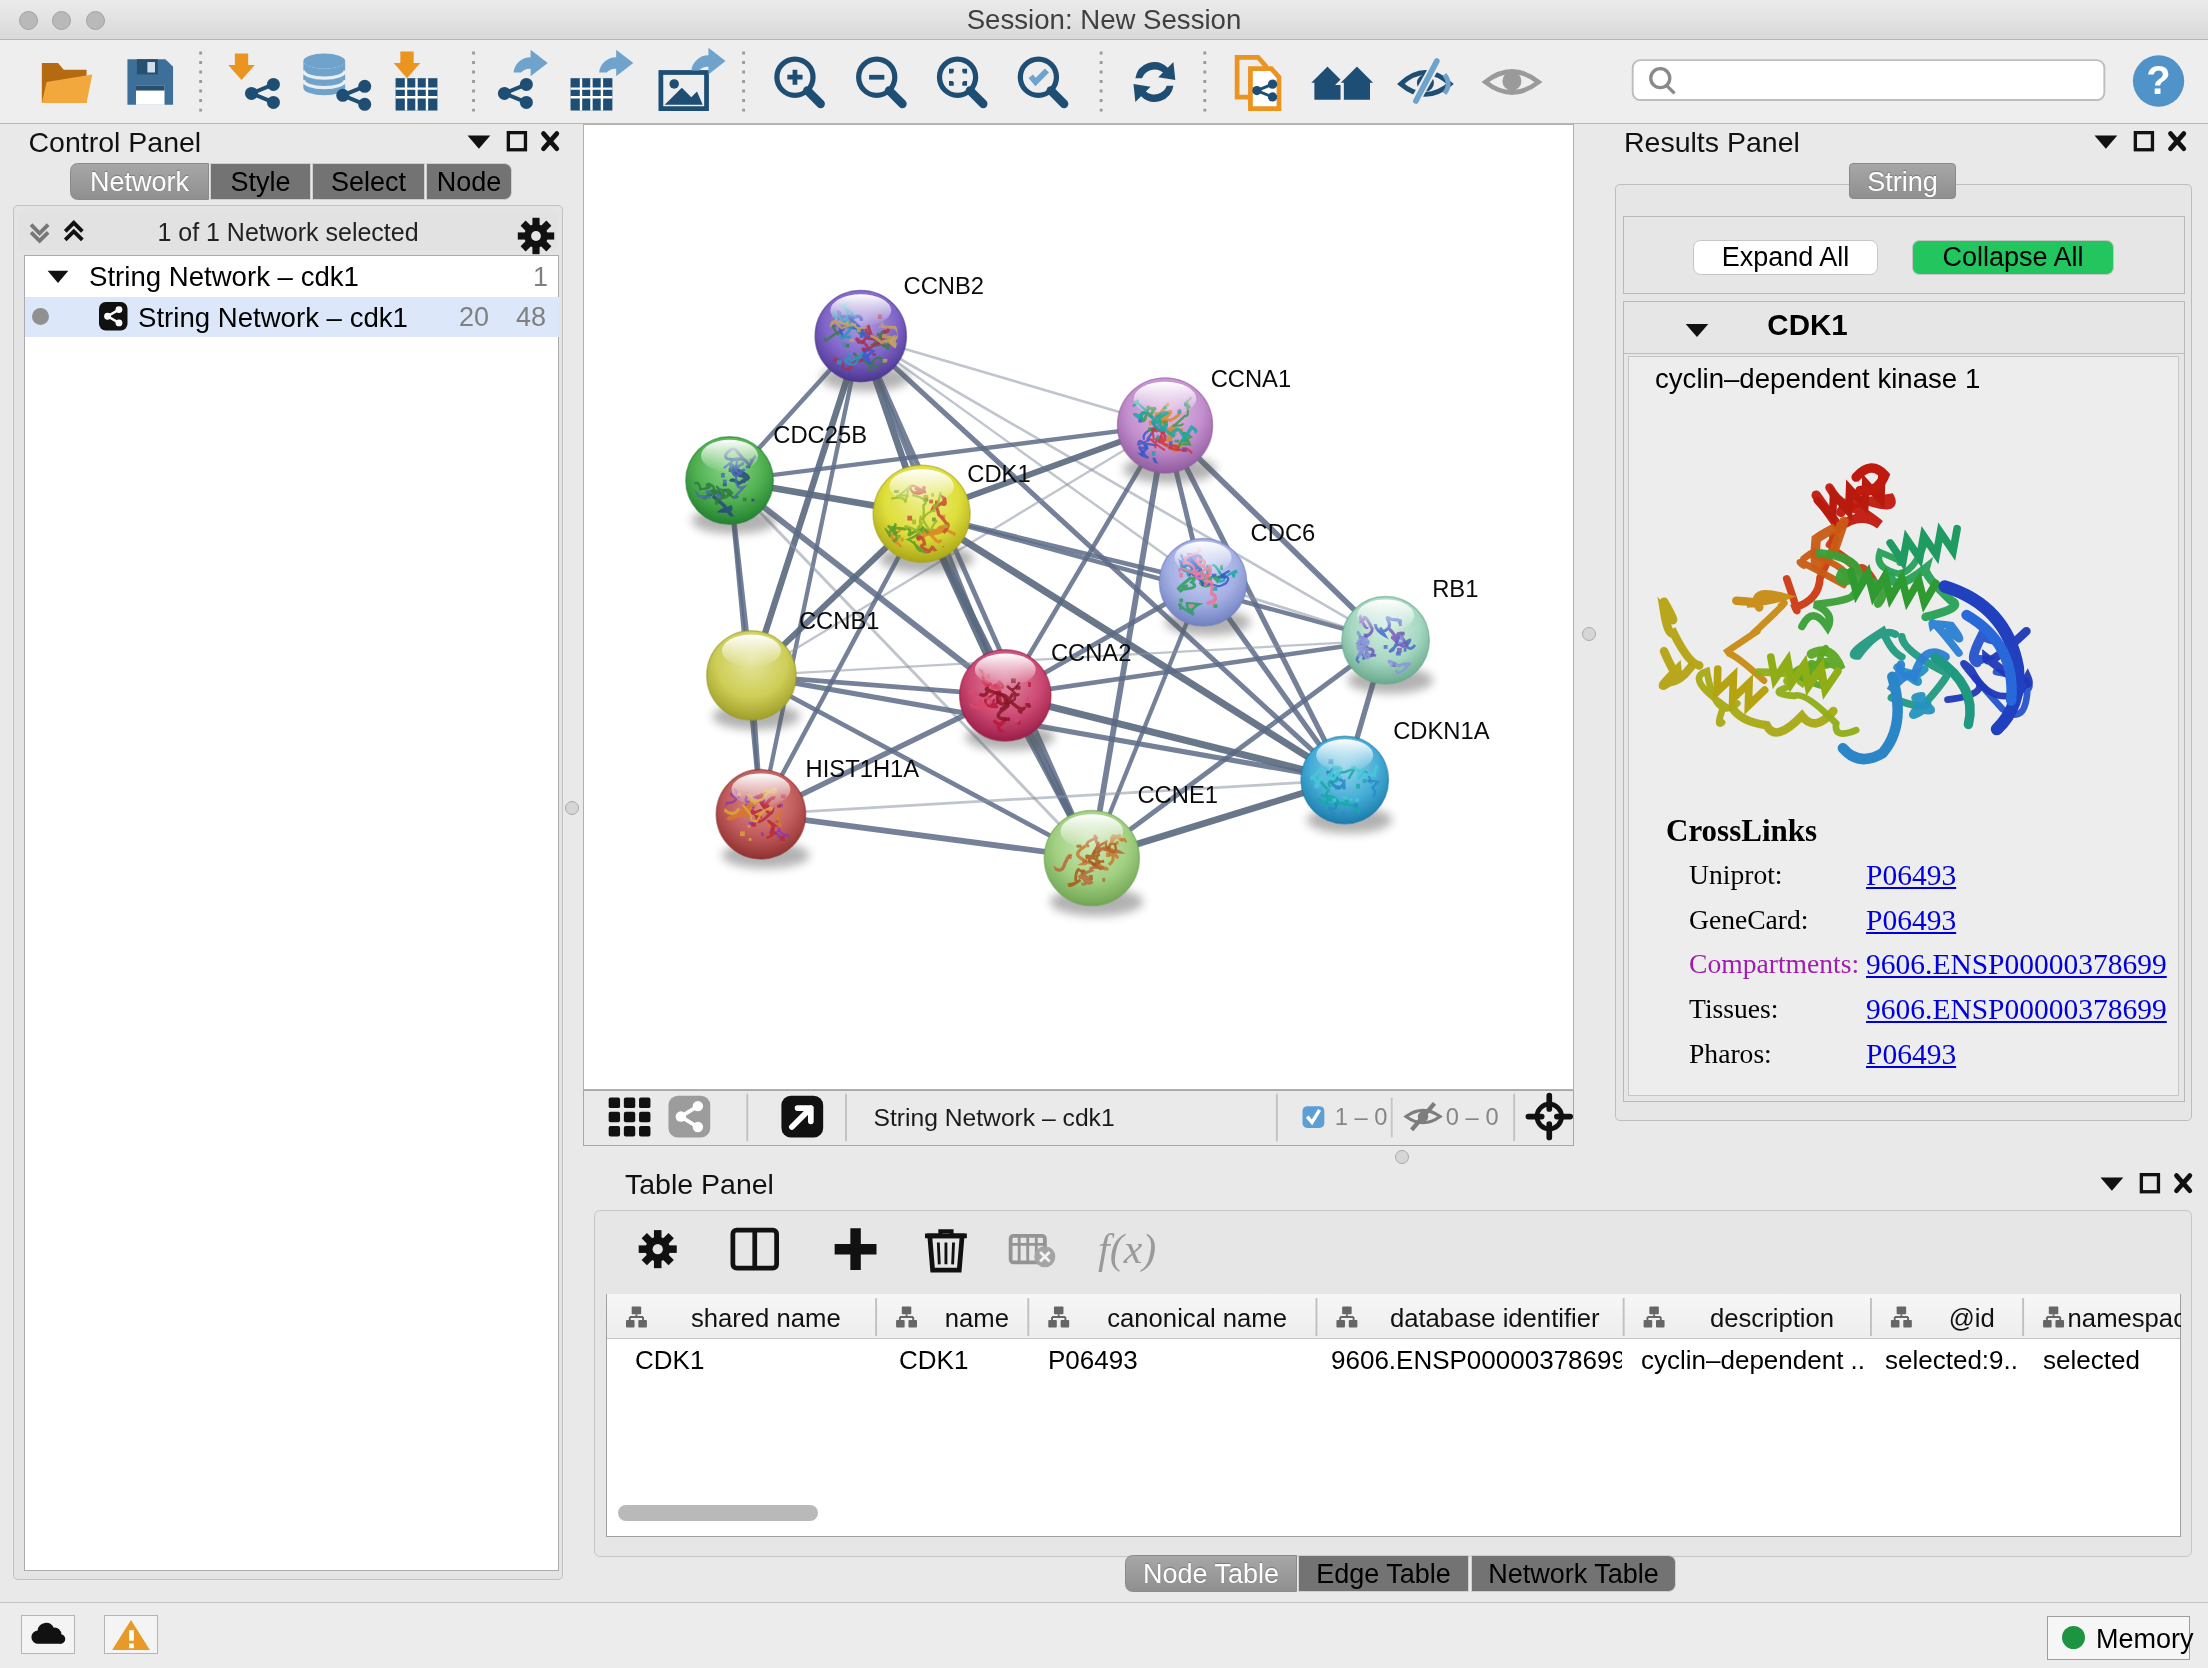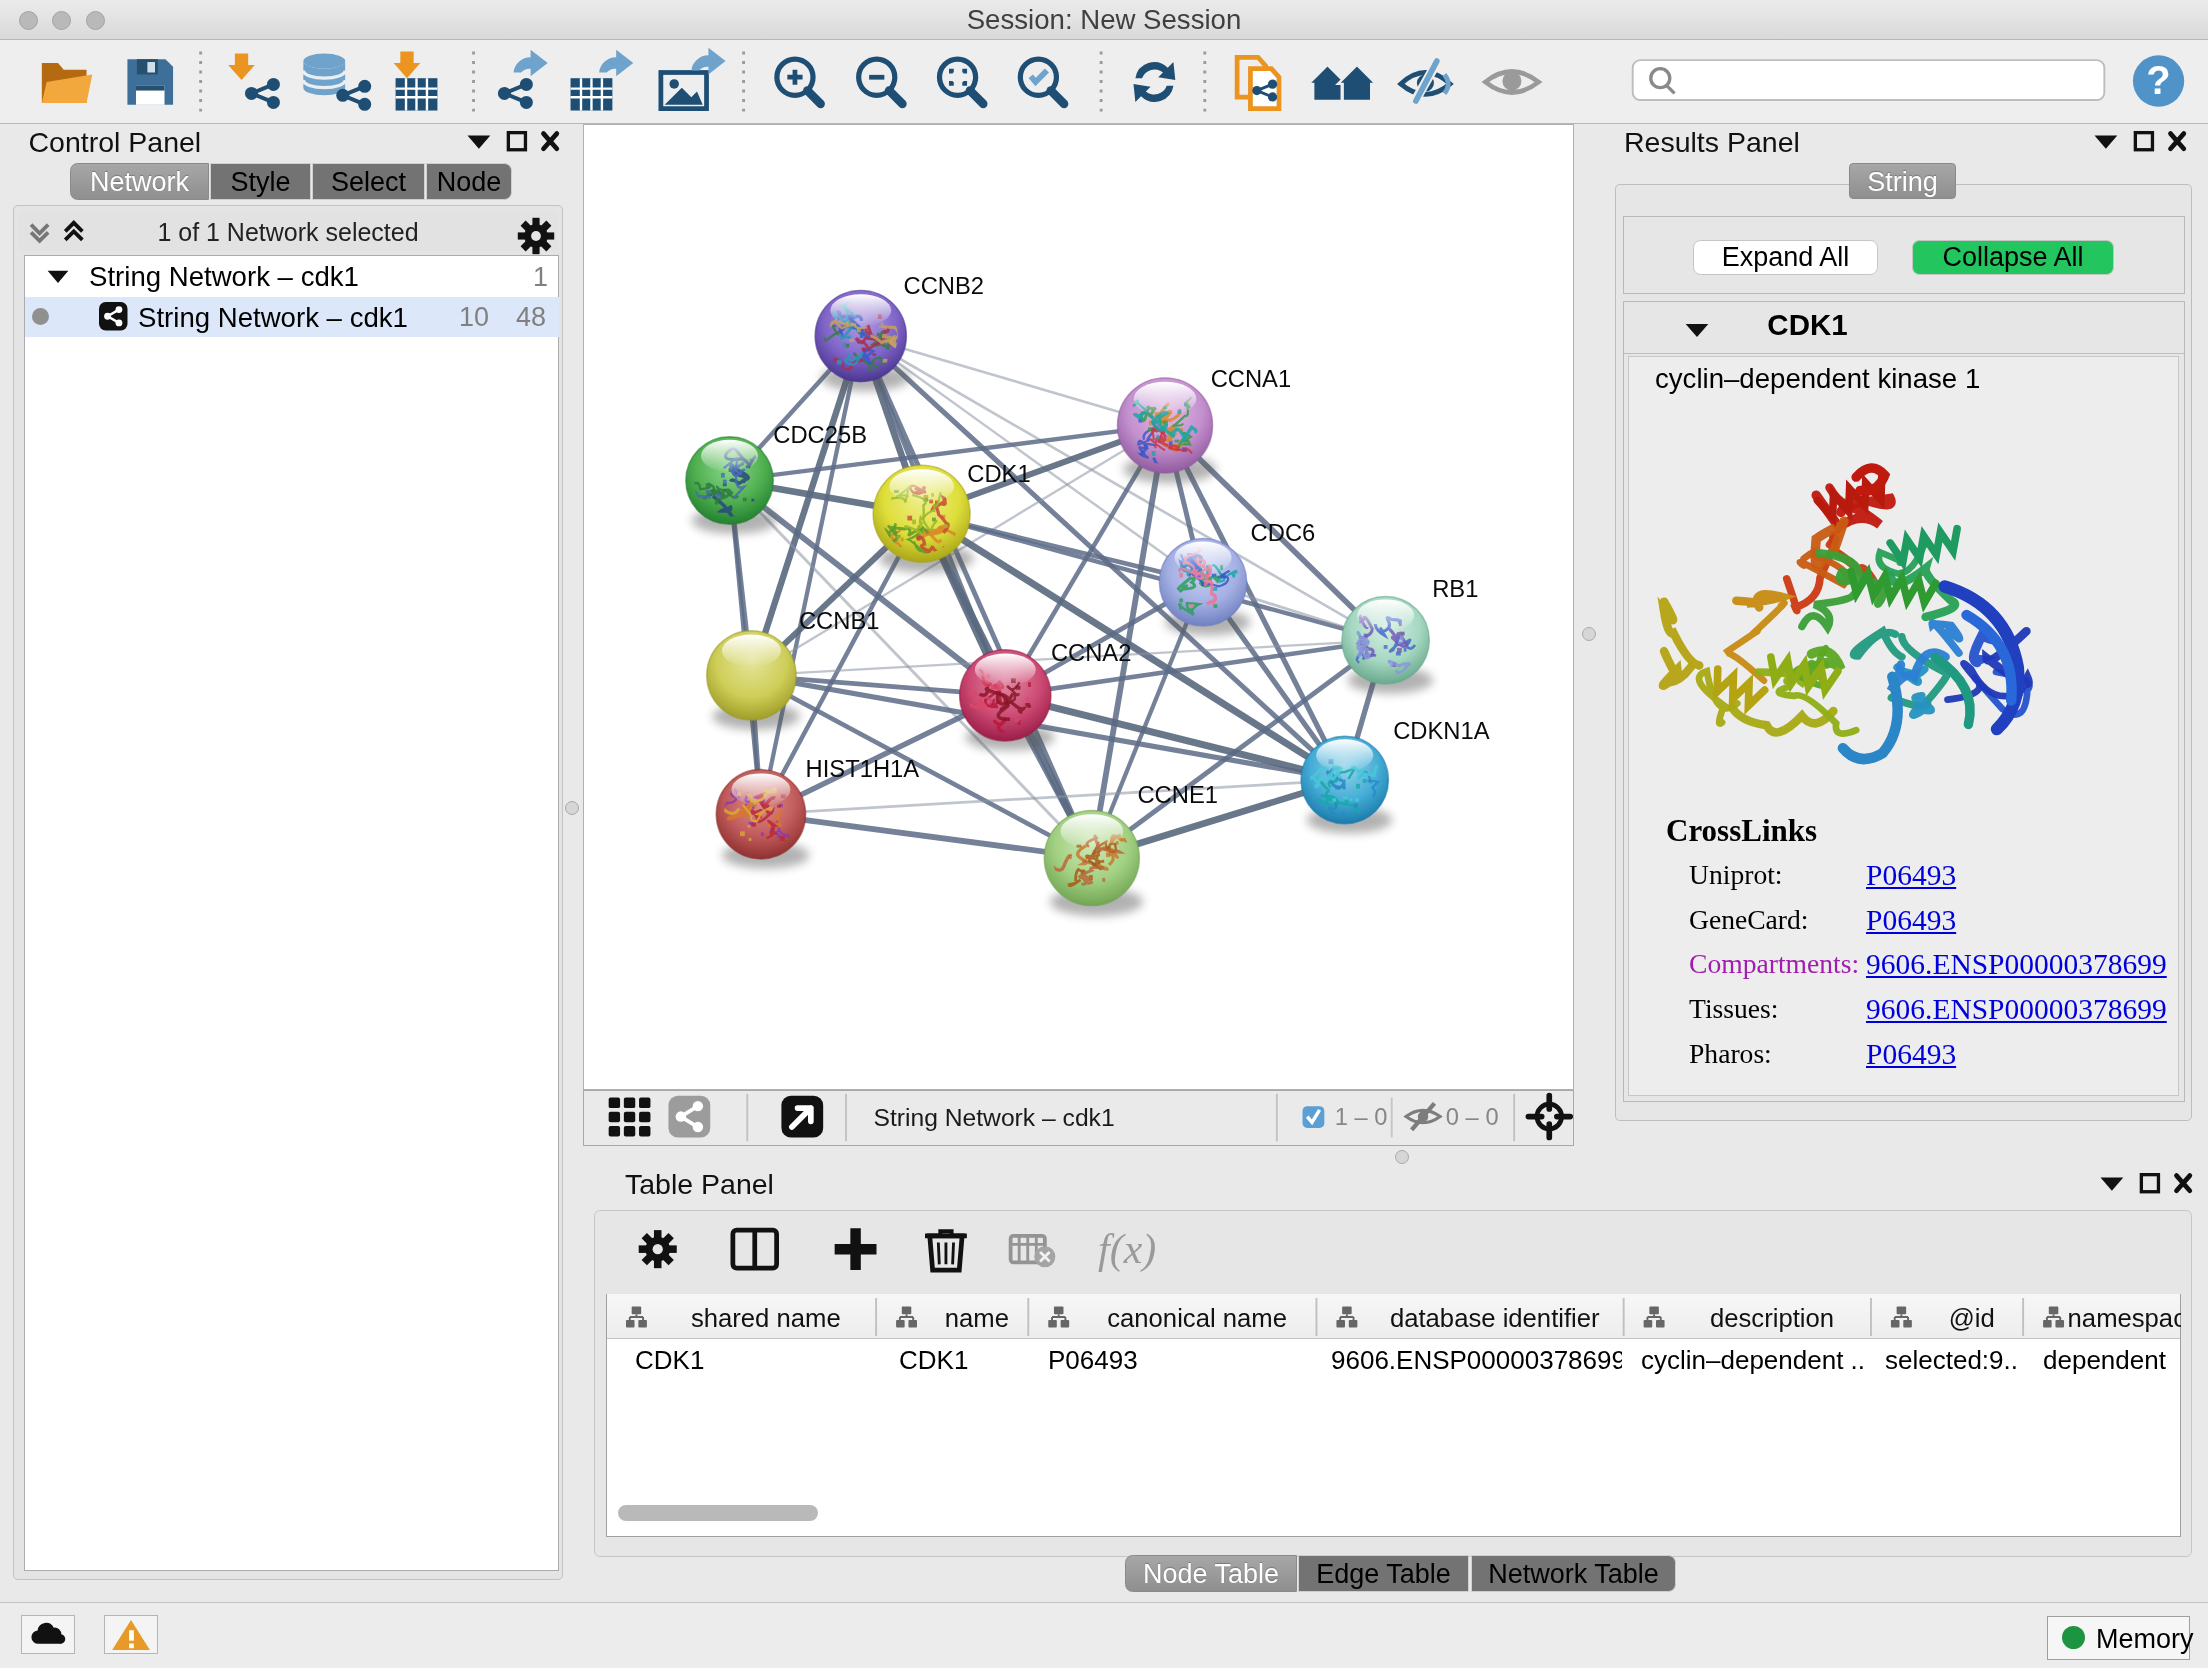--- a/index.html
+++ b/index.html
@@ -180,21 +180,21 @@
 <svg class="abs" style="left:99px;top:302px" width="28.5" height="28.5" viewBox="0 0 30 30">
 <rect width="30" height="30" rx="7" fill="#111"></rect>
 <g fill="#fff">
       <circle cx="9" cy="15" r="3.6"></circle>
       <circle cx="21" cy="8" r="3.6"></circle>
       <circle cx="21" cy="22" r="3.6"></circle>
 <path d="M9,15 L21,8 M9,15 L21,22" stroke="#fff" stroke-width="2.6"></path>
     </g>
   </svg>
 <div class="abs" style="left:138px;top:302px;font-size:27.6px;color:#000">String Network – cdk1</div>
-<div class="abs" style="left:445px;top:302px;width:44px;text-align:right;font-size:27px;color:#808080">10</div>
+<div class="abs" style="left:445px;top:302px;width:44px;text-align:right;font-size:27px;color:#808080">20</div>
 <div class="abs" style="left:502px;top:302px;width:44px;text-align:right;font-size:27px;color:#808080">48</div>
 <div class="abs" style="left:565px;top:801px;width:14.3px;height:14.3px;border-radius:50%;background:#d6d6d6;border:1px solid #aaa;box-sizing:border-box"></div>
 <div class="abs" style="left:1582px;top:627px;width:14.3px;height:14.3px;border-radius:50%;background:#d6d6d6;border:1px solid #aaa;box-sizing:border-box"></div>
 <div class="abs" style="left:1395px;top:1150px;width:14.3px;height:14.3px;border-radius:50%;background:#d6d6d6;border:1px solid #aaa;box-sizing:border-box"></div>
 <div class="abs" style="left:583px;top:124px;width:991px;height:966px;background:#fff;border:1px solid #b0b0b0;box-sizing:border-box"></div>
 <svg style="position:absolute;left:583px;top:124px" width="991" height="966" viewBox="613 130 1042 1016">
     <defs>
       <filter id="blur6" x="-40%" y="-40%" width="180%" height="180%">
         <feGaussianBlur stdDeviation="5"></feGaussianBlur>
       </filter>
@@ -922,21 +922,21 @@
       <path d="M11,8 L11,11 M4,11 L18,11 M4,11 L4,14 M18,11 L18,14" stroke="#666" stroke-width="2" fill="none"></path>
     </g>
     <text x="2236.0" y="34" text-anchor="middle" font-size="27" fill="#111" font-family="Liberation Sans">namespac</text>
   </svg>
 <div class="abs" style="left:635px;top:1345px;width:238px;font-size:26px;color:#000;white-space:nowrap;overflow:hidden">CDK1</div>
 <div class="abs" style="left:899px;top:1345px;width:124px;font-size:26px;color:#000;white-space:nowrap;overflow:hidden">CDK1</div>
 <div class="abs" style="left:1048px;top:1345px;width:257px;font-size:26px;color:#000;white-space:nowrap;overflow:hidden">P06493</div>
 <div class="abs" style="left:1331px;top:1345px;width:291px;font-size:26px;color:#000;white-space:nowrap;overflow:hidden">9606.ENSP00000378699</div>
 <div class="abs" style="left:1641px;top:1345px;width:224px;font-size:26px;color:#000;white-space:nowrap;overflow:hidden">cyclin–dependent ...</div>
 <div class="abs" style="left:1885px;top:1345px;width:133px;font-size:26px;color:#000;white-space:nowrap;overflow:hidden">selected:9...</div>
-<div class="abs" style="left:2043px;top:1345px;width:133px;font-size:26px;color:#000;white-space:nowrap;overflow:hidden">dependent</div>
+<div class="abs" style="left:2043px;top:1345px;width:133px;font-size:26px;color:#000;white-space:nowrap;overflow:hidden">selected</div>
 <div class="abs" style="left:618px;top:1505px;width:200px;height:16px;border-radius:8.6px;background:#b9b9b9"></div>
 <div class="tab tabsel" style="left:1125px;top:1555px;width:172px;border-radius:7.6px 0 0 7.6px">Node Table</div>
 <div class="tab" style="left:1298px;top:1555px;width:171px">Edge Table</div>
 <div class="tab" style="left:1471px;top:1555px;width:205px;border-radius:0 7.6px 7.6px 0">Network Table</div>
 <div class="abs" style="left:0;top:1602px;width:2208px;height:67px;background:#ececec;border-top:1px solid #c4c4c4;box-sizing:border-box"></div>
 <div class="abs" style="left:21px;top:1615px;width:54px;height:39px;background:#f4f4f4;border:1px solid #b5b5b5;box-sizing:border-box"></div>
 <svg class="abs" style="left:27px;top:1621px" width="44" height="28.5" viewBox="0 0 46 30">
 <path d="M12,24 a7,7 0 0 1 -1,-14 a9,9 0 0 1 17,-3 a7,7 0 0 1 8,7 a5,5 0 0 1 -2,10 Z" fill="#111"></path>
   </svg>
 <div class="abs" style="left:104px;top:1615px;width:54px;height:39px;background:#f4f4f4;border:1px solid #b5b5b5;box-sizing:border-box"></div>

